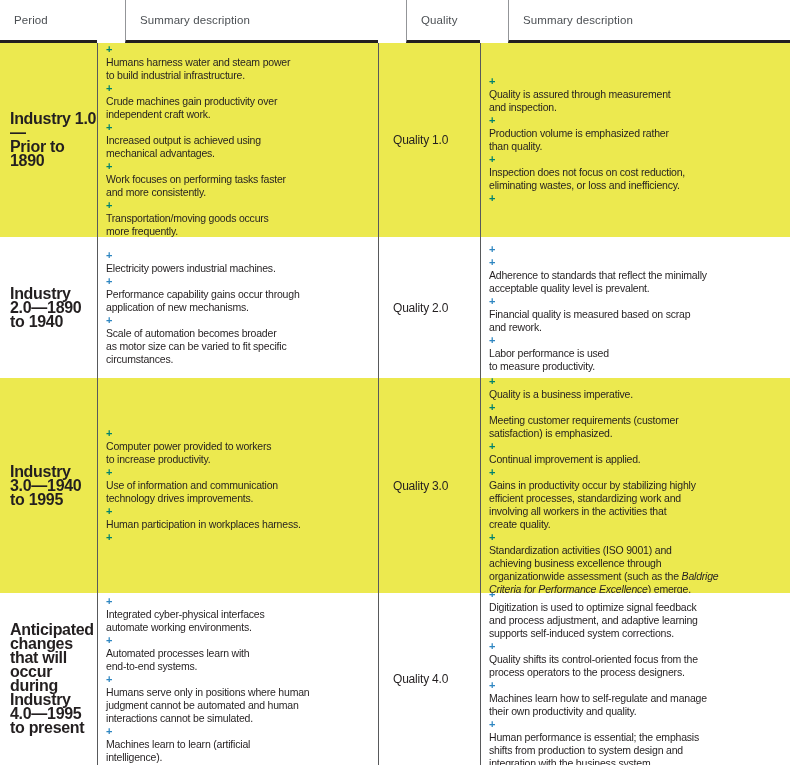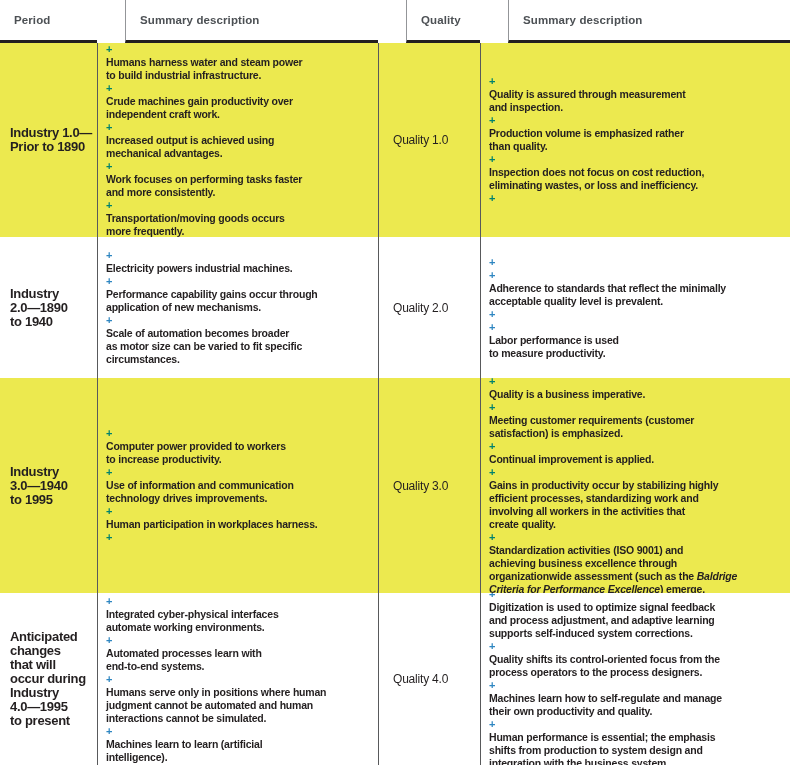--- a/index.html
+++ b/index.html
@@ -14,50 +14,50 @@
     display:grid;
     grid-template-columns:97px 281px 102px 310px;
     grid-template-rows:43px 194px 141px 215px 172px;
     border-bottom:2px solid #6d6e71;
     box-sizing:border-box;
   }
   .cell{box-sizing:border-box;overflow:hidden;}
   
   .hcell{
     display:flex;align-items:center;
-    font-size:11.5px;font-weight:700;color:#4c5054;
+    font-size:11.5px;font-weight:400;color:#4c5054;
     padding-left:14px;letter-spacing:0.1px;
     border-bottom:3px solid var(--dark-line,#231f20);
     background:#fff;
   }
   .hcell.bl{border-left:1px solid #939598;margin-left:28px;}
   
   .yellow{background:var(--yellow,#ece94f);}
   .white{background:#ffffff;}
   .bl{border-left:1px solid #58595b;}
   .period{display:flex;align-items:center;}
   .period-label{
-    font-weight:700;font-size:13px;line-height:14px;
+    font-weight:700;font-size:16px;line-height:14px;
     padding-left:10px;white-space:pre-line;letter-spacing:-0.3px;
   }
   .quality{display:flex;align-items:center;}
   .quality-label{
     font-weight:400;font-size:12px;padding-left:14px;letter-spacing:-0.2px;
   }
   .list-cell{display:flex;flex-direction:column;justify-content:center;}
   ul.bullet-list{
     list-style:none;margin:0;padding:0 4px 0 8px;
   }
   .plus{
     flex:0 0 13px;font-weight:700;font-size:11px;line-height:13px;
   }
   .yellow .plus{color:var(--plus-teal,#00826e);}
   .white .plus{color:var(--plus-blue,#2e86c1);}
   .txt{
-    font-weight:700;font-size:10.5px;line-height:13px;
+    font-weight:400;font-size:10.5px;line-height:13px;
     white-space:pre-line;letter-spacing:-0.2px;
   }
   .txt i{font-style:italic;}
 </style>
 </head>
 <body>
 
 <div class="table">
   <div class="cell hcell">Period</div>
   <div class="cell hcell bl">Summary description</div>
@@ -154,20 +154,22 @@
         <div>
           <div class="plus">+</div>
         </div>
         <div>
           <div class="plus">+</div>
           <div class="txt">Adherence to standards that reflect the minimally
 acceptable quality level is prevalent.</div>
         </div>
         <div>
           <div class="plus">+</div>
+          <div class="txt">Financial quality is measured based on scrap
+and rework.</div>
         </div>
         <div>
           <div class="plus">+</div>
           <div class="txt">Labor performance is used
 to measure productivity.</div>
         </div>
       </ul>
     </div>
     <div class="cell period yellow">
       <div class="period-label">Industry

